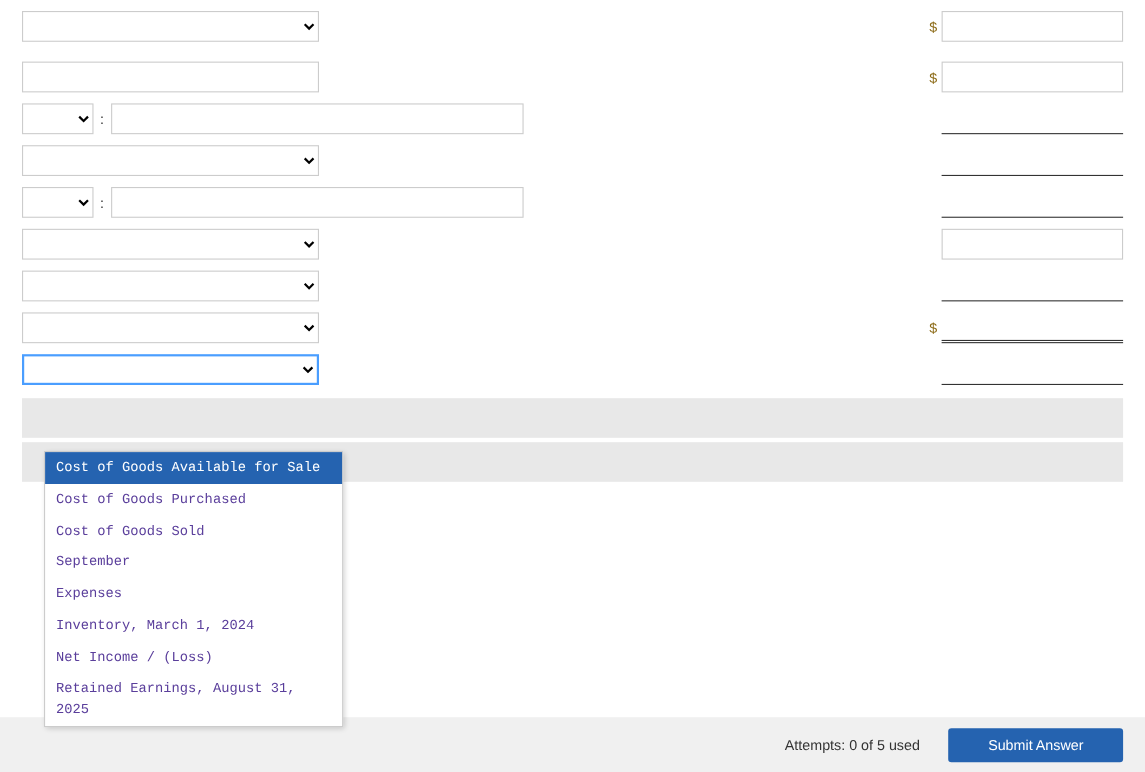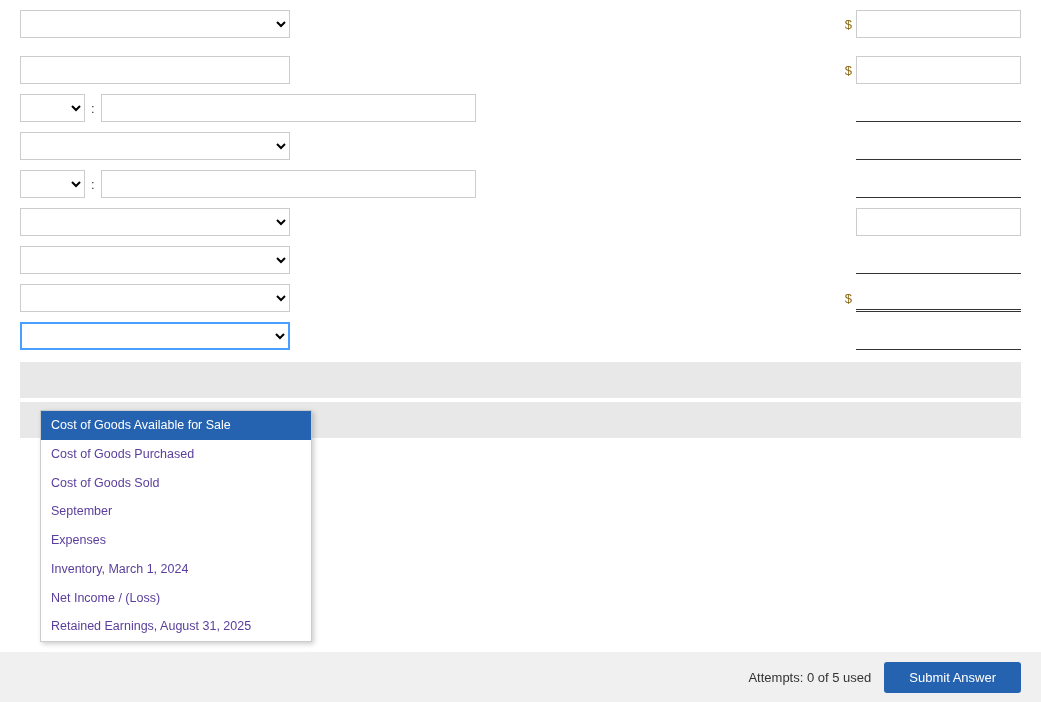--- a/index.html
+++ b/index.html
@@ -140,52 +140,53 @@
       z-index: 100;
       box-shadow: 2px 2px 5px rgba(0,0,0,0.2);
     }
 
     .dropdown-popup-item {
       padding: 5px 10px;
       cursor: pointer;
       color: #5a3e9b;
       font-size: 12.5px;
       line-height: 1.5;
+      font-family: Liberation Mono, monospace;
     }
 
     .dropdown-popup-item.selected {
       background: #2563b0;
       color: white;
     }
 
     
     .bottom-bar {
       position: absolute;
       bottom: 0;
       left: 0;
       right: 0;
       height: 50px;
       background: #f0f0f0;
       display: flex;
       align-items: center;
       justify-content: flex-end;
       padding: 0 20px;
-      gap: 13px;
+      gap: 26px;
     }
 
     .attempts-text {
       color: #333;
       font-size: 13px;
     }
 
     .submit-button {
       background: #2563b0;
       color: white;
       border: none;
-      padding: 8px 25px;
+      padding: 8px 36px;
       font-size: 13px;
       cursor: pointer;
       border-radius: 3px;
     }
 
     
     .gray-bar {
       height: 36px;
       background: #e8e8e8;
       margin-bottom: 2px;

